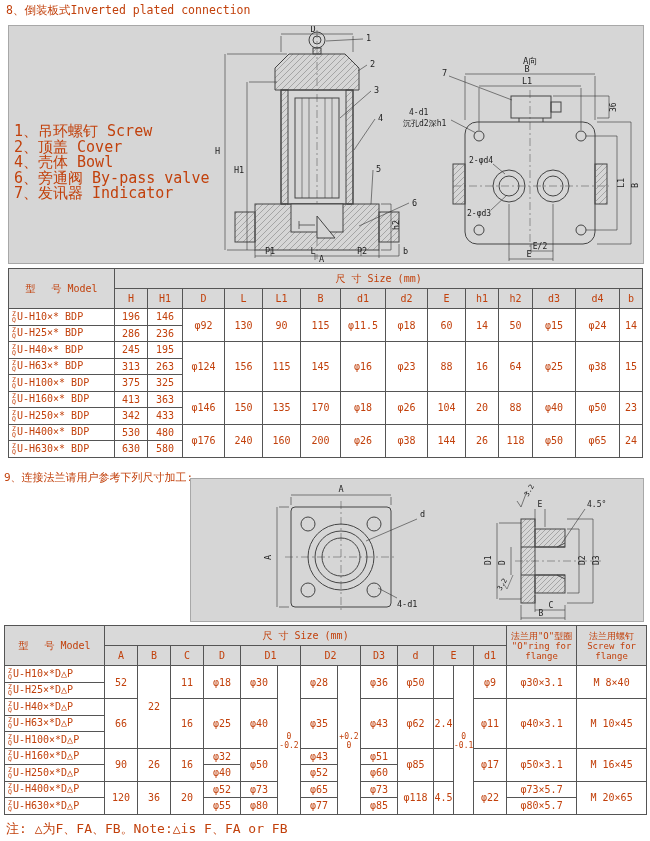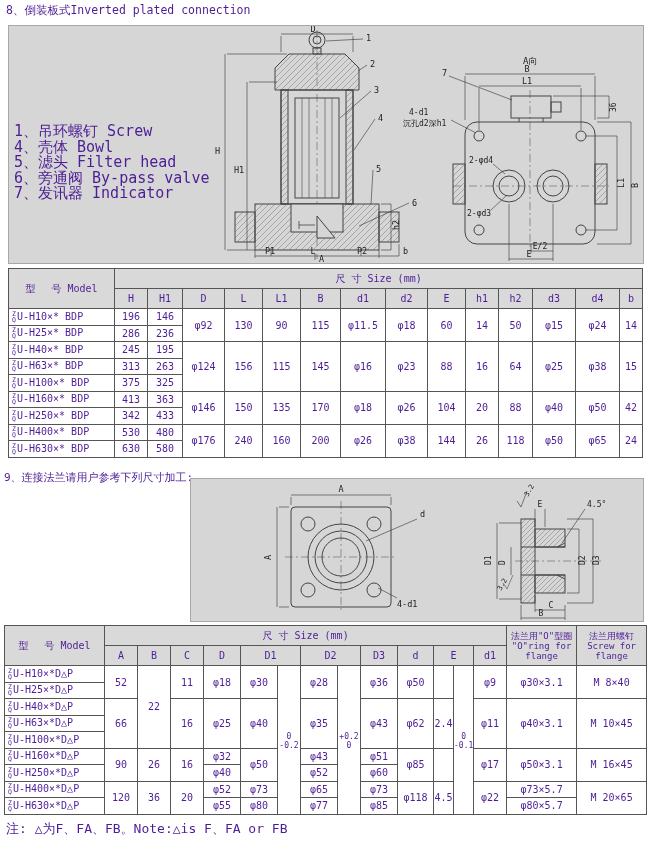--- a/index.html
+++ b/index.html
@@ -1,17 +1,17 @@
 <!DOCTYPE html>
 <html><head>
 <meta charset="utf-8">
 <style>
   html,body{margin:0;padding:0;background:#fff;}
   .page{position:relative;width:650px;height:841px;background:#ffffff;overflow:hidden;
-        font-family:"DejaVu Sans Mono","DejaVu Sans",sans-serif;color:#4c1d95;}
+        font-family:"DejaVu Sans Mono","DejaVu Sans",sans-serif;color:#c2410c;}
   .title{position:absolute;left:6px;top:3px;font-size:11.5px;}
   .panel{position:absolute;background:#d6d6d6;border:1px solid #a8a8a8;}
   #panel1{left:8px;top:25px;width:634px;height:237px;}
   #panel2{left:190px;top:478px;width:452px;height:142px;}
   .parts{position:absolute;left:14px;top:124px;font-size:15px;line-height:15.5px;}
   .sec9{position:absolute;left:4px;top:471px;font-size:11px;line-height:14px;width:190px;}
   .note{position:absolute;left:6px;top:820px;font-size:13px;}
   table{border-collapse:collapse;table-layout:fixed;font-size:10px;background:#fff;}
   #table1{position:absolute;left:8px;top:268px;width:634px;}
   #table2{position:absolute;left:4px;top:625px;width:642px;}
@@ -169,22 +169,22 @@
         <line x1="484" y1="138" x2="496" y2="148"></line>
         <text x="460" y="137">2-φd4</text>
         <line x1="482" y1="184" x2="498" y2="169"></line>
         <text x="458" y="190">2-φd3</text>
       </g>
     </svg>
   </div>
 
   <div class="parts">
     <div>1、吊环螺钉 Screw</div>
+    <div>2、顶盖 Cover</div>
     <div>4、壳体 Bowl</div>
-    <div>5、滤头 Filter head</div>
     <div>6、旁通阀 By-pass valve</div>
     <div>7、发讯器 Indicator</div>
   </div>
 
   <table id="table1">
       <colgroup>
         <col style="width: 106px;">
         <col style="width: 33px;">
         <col style="width: 35px;">
         <col style="width: 42px;">
@@ -298,21 +298,21 @@
           <td rowspan="2">150</td>
           <td rowspan="2">135</td>
           <td rowspan="2">170</td>
           <td rowspan="2">φ18</td>
           <td rowspan="2">φ26</td>
           <td rowspan="2">104</td>
           <td rowspan="2">20</td>
           <td rowspan="2">88</td>
           <td rowspan="2">φ40</td>
           <td rowspan="2">φ50</td>
-          <td rowspan="2">42</td>
+          <td rowspan="2">23</td>
         </tr>
         <tr>
           <td class="model"><span class="mstk">
               <span>Z</span>
               <span>Q</span>
             </span>U-H250×* BDP</td>
           <td>342</td>
           <td>433</td>
         </tr>
         <tr>

